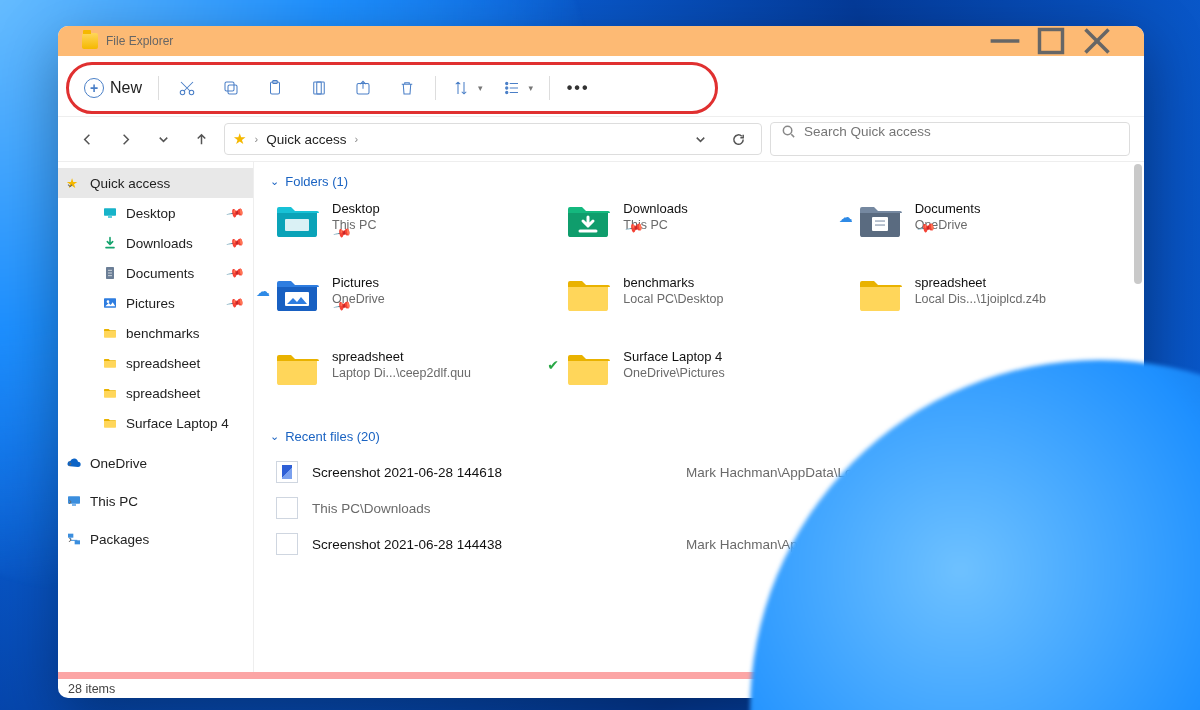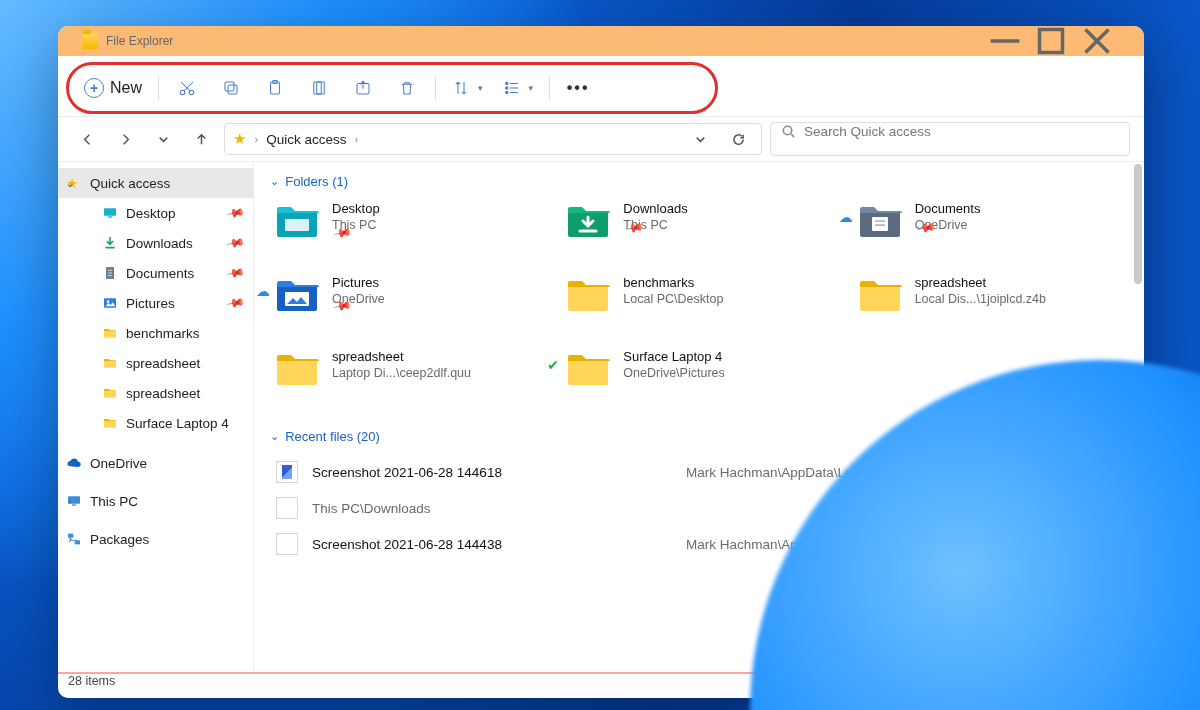--- a/index.html
+++ b/index.html
@@ -122,21 +122,21 @@
   .f-pin{color:#9a9a9a;font-size:12px;transform:rotate(35deg);margin-top:2px;}
 
   .file-row{display:flex;align-items:center;height:36px;gap:14px;font-size:13.5px;cursor:pointer;border-radius:4px;padding:0 4px;}
   .file-row .thumb{width:22px;height:22px;border:1px solid #cfd6e0;background:#fff;display:flex;align-items:center;justify-content:center;}
   .file-row .thumb.pic::after{content:"";width:10px;height:14px;background:linear-gradient(135deg,#2e5fd6 50%,#7aa0ee 50%);}
   .file-row .fname{flex:0 0 360px;color:#111;}
   .file-row .floc{color:#6a6a6a;flex:1;white-space:nowrap;overflow:hidden;text-overflow:ellipsis;}
 
   
   .statusbar{
-    height:26px;border-top:2px solid #fca5a5;display:flex;
+    height:26px;border-top:7px solid #fca5a5;display:flex;align-items:center;
     padding:0 10px;font-size:12.5px;color:#444;
   }
   .statusbar .views{margin-left:auto;display:flex;gap:6px;color:#555;}
   .statusbar .views span{width:20px;height:18px;border:1px solid #888;display:flex;align-items:center;justify-content:center;font-size:11px;cursor:pointer;}
 
   
   .folder-yellow{fill:#ffd65a;}
   .folder-dark{fill:#e9b200;}
 </style>
 </head>

